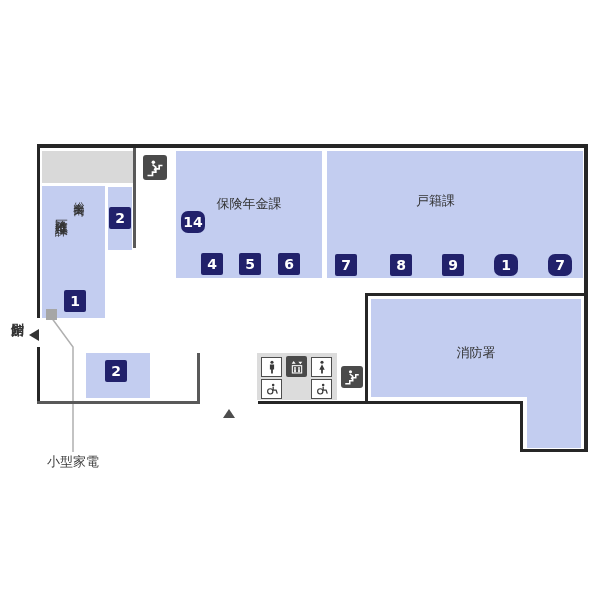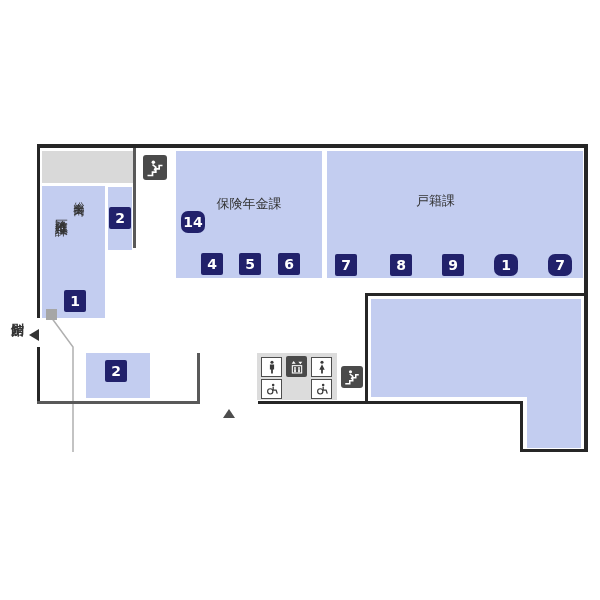--- a/index.html
+++ b/index.html
@@ -59,20 +59,21 @@
   <div class="room" style="left:176px;top:151px;width:146px;height:127px"></div>
   <div class="room" style="left:327px;top:151px;width:256px;height:127px"></div>
   <div class="room" style="left:86px;top:353px;width:64px;height:45px"></div>
   <div class="room" style="left:371px;top:299px;width:210px;height:98px"></div>
   <div class="room" style="left:527px;top:397px;width:54px;height:51px"></div>
 
   <div class="vtext" style="left:73px;top:193px;font-size:11px">総合案内</div>
   <div class="vtext" style="left:55px;top:209px;font-size:13px">区政推進課</div>
   <div class="rlabel" style="left:176px;top:195px;width:146px">保険年金課</div>
   <div class="rlabel" style="left:327px;top:192px;width:217px">戸籍課</div>
+  <div class="rlabel" style="left:371px;top:344px;width:210px">消防署</div>
 
   <span class="badge" style="left:64px;top:290px">1</span>
   <span class="badge" style="left:109px;top:207px">2</span>
   <span class="badge" style="left:105px;top:360px">2</span>
   <span class="badge w24" style="left:181px;top:211px">14</span>
   <span class="badge" style="left:201px;top:253px">4</span>
   <span class="badge" style="left:239px;top:253px">5</span>
   <span class="badge" style="left:278px;top:253px">6</span>
   <span class="badge" style="left:335px;top:254px">7</span>
   <span class="badge" style="left:390px;top:254px">8</span>
@@ -135,15 +136,16 @@
     </div>
   </div>
 
   <div class="vtext" style="left:11px;top:313px;font-size:13px;font-weight:600">別館</div>
   <div class="tri-left" style="left:29px;top:329px"></div>
 
   <div class="tri-up" style="left:223px;top:409px"></div>
 
   <div class="marker" style="left:46px;top:309px;width:11px;height:11px"></div>
   <div class="caption" style="left:17px;top:454px;width:112px">
+    <div>小型家電</div>
   </div>
 
 </div>
 
 </body></html>

